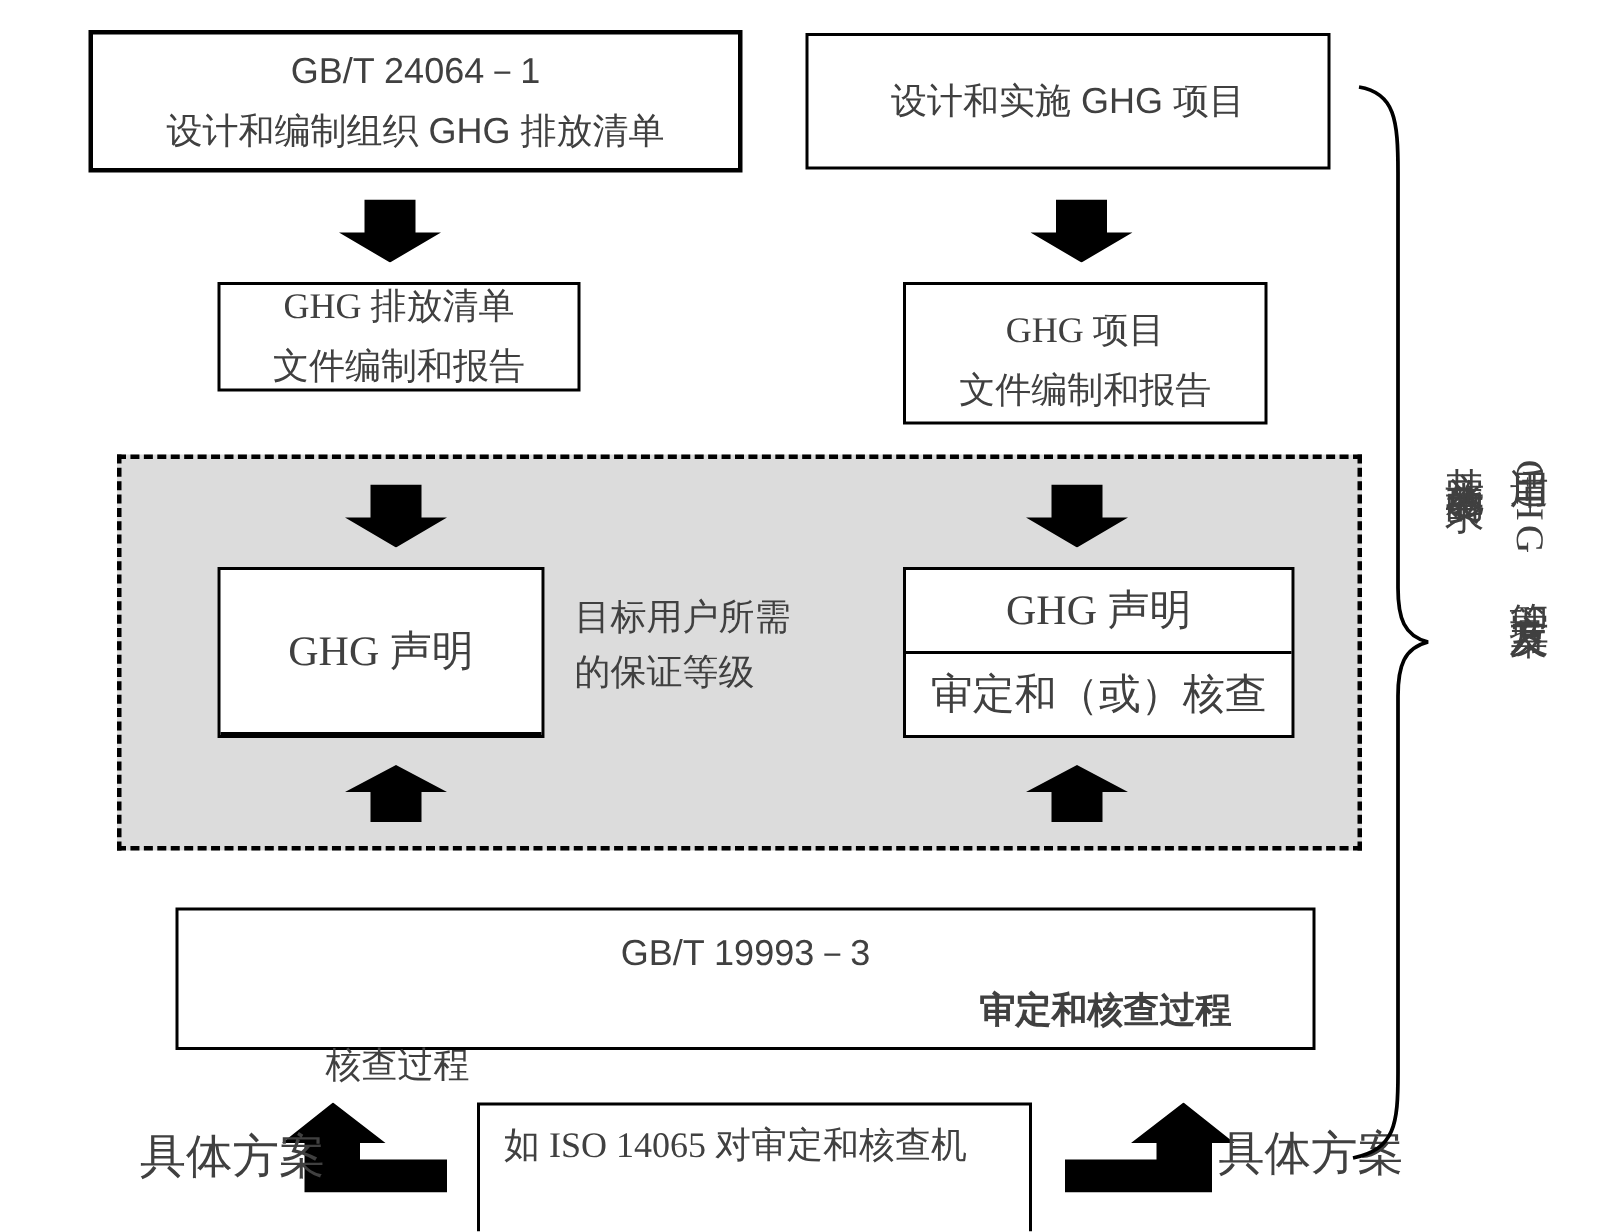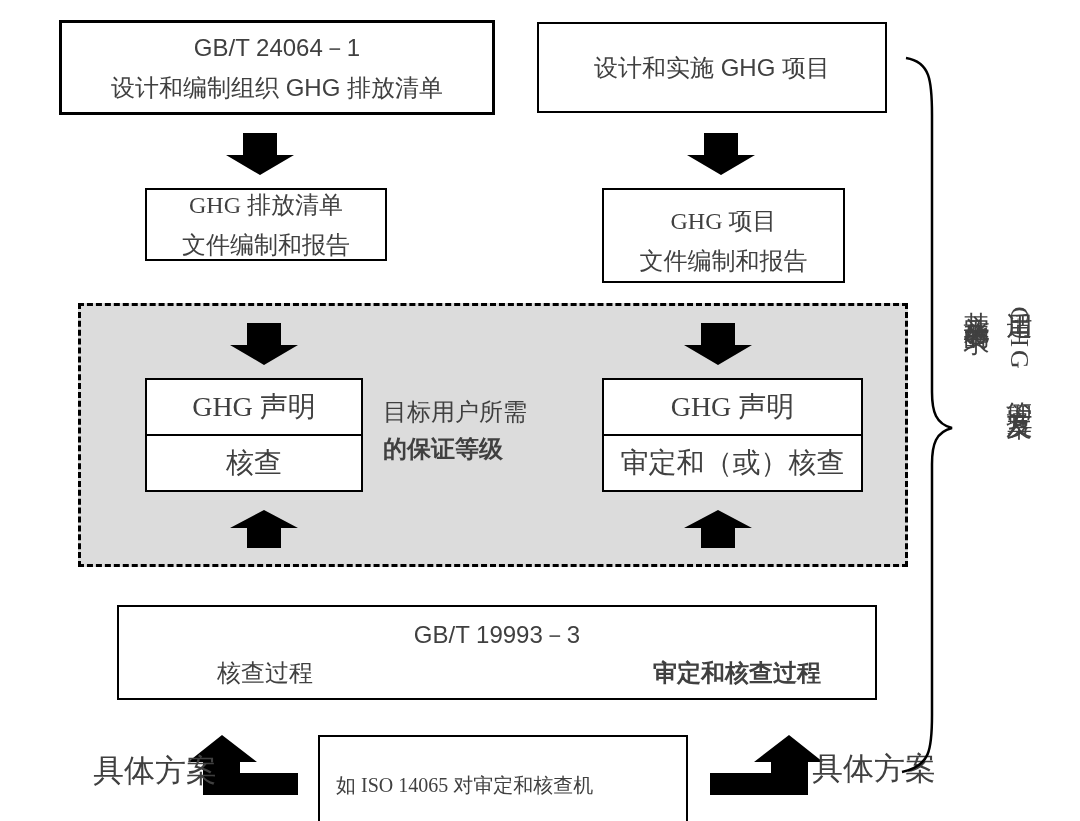--- a/index.html
+++ b/index.html
@@ -38,21 +38,21 @@
     position:absolute;writing-mode:vertical-rl;text-orientation:mixed;
     font-size:26px;letter-spacing:3px;white-space:nowrap;
   }
   .p3title{position:absolute;left:0;right:0;top:12px;text-align:center;font-size:24px;}
   .p3label{position:absolute;top:50px;transform:translateX(-50%);font-size:24px;white-space:nowrap;}
   #bottom-box{
     position:absolute;left:318px;top:735px;width:370px;height:95px;
     background:#fff;border:2px solid #000;box-sizing:border-box;
     padding:9px 10px 0 16px;text-align:left;
   }
-  #bottom-box .bl{display:block;font-size:20px;line-height:37px;white-space:nowrap;margin-top:21px;}
+  #bottom-box .bl{display:block;font-size:24px;line-height:37px;white-space:nowrap;}
 </style>
 </head>
 <body>
 
 <div id="canvas">
 
   <div class="box sans" style="left:59px;top:20px;width:436px;height:95px;border-width:3px;">
     <span class="l1">GB/T 24064－1</span>
     <span class="l2">设计和编制组织 GHG 排放清单</span>
   </div>
@@ -82,43 +82,42 @@
 
   <svg class="arrow-svg" style="left:230px;top:323px;" width="68" height="42">
     <polygon points="17,0 51,0 51,22 68,22 34,42 0,22 17,22" fill="#000"></polygon>
   </svg>
   <svg class="arrow-svg" style="left:684px;top:323px;" width="68" height="42">
     <polygon points="17,0 51,0 51,22 68,22 34,42 0,22 17,22" fill="#000"></polygon>
   </svg>
 
   <div class="splitbox" style="left:145px;top:378px;width:218px;height:114px;">
     <div class="cell top">GHG 声明</div>
-    <div class="cell">核查</div>
   </div>
 
   <div class="splitbox" style="left:602px;top:378px;width:261px;height:114px;">
     <div class="cell top">GHG 声明</div>
     <div class="cell">审定和（或）核查</div>
   </div>
 
   <div class="abs" style="left:383px;top:394px;line-height:37px;font-size:24px;">
     <span style="display:block;">目标用户所需</span>
-    <span style="display:block;font-weight:bold;">的保证等级</span>
+    <span style="display:block;">的保证等级</span>
   </div>
 
   <svg class="arrow-svg" style="left:230px;top:510px;" width="68" height="38">
     <polygon points="34,0 68,18 51,18 51,38 17,38 17,18 0,18" fill="#000"></polygon>
   </svg>
   <svg class="arrow-svg" style="left:684px;top:510px;" width="68" height="38">
     <polygon points="34,0 68,18 51,18 51,38 17,38 17,18 0,18" fill="#000"></polygon>
   </svg>
 
   <div class="box" style="left:117px;top:605px;width:760px;height:95px;display:block;">
     <div class="p3title sans">GB/T 19993－3</div>
-    <span class="p3label" style="left:146px;">核查过程</span>
+    <span class="p3label" style="left:146px;margin-top:37px;">核查过程</span>
     <span class="p3label" style="left:618px;font-weight:bold;">审定和核查过程</span>
   </div>
 
   <svg class="arrow-svg" style="left:188px;top:735px;" width="110" height="60">
     <polygon points="34,0 69,27 52,27 52,38 110,38 110,60 15,60 15,27 0,27" fill="#000"></polygon>
   </svg>
   <svg class="arrow-svg" style="left:710px;top:735px;" width="113" height="60">
     <polygon points="79,0 113,27 98,27 98,60 0,60 0,38 61,38 61,27 44,27" fill="#000"></polygon>
   </svg>
 

